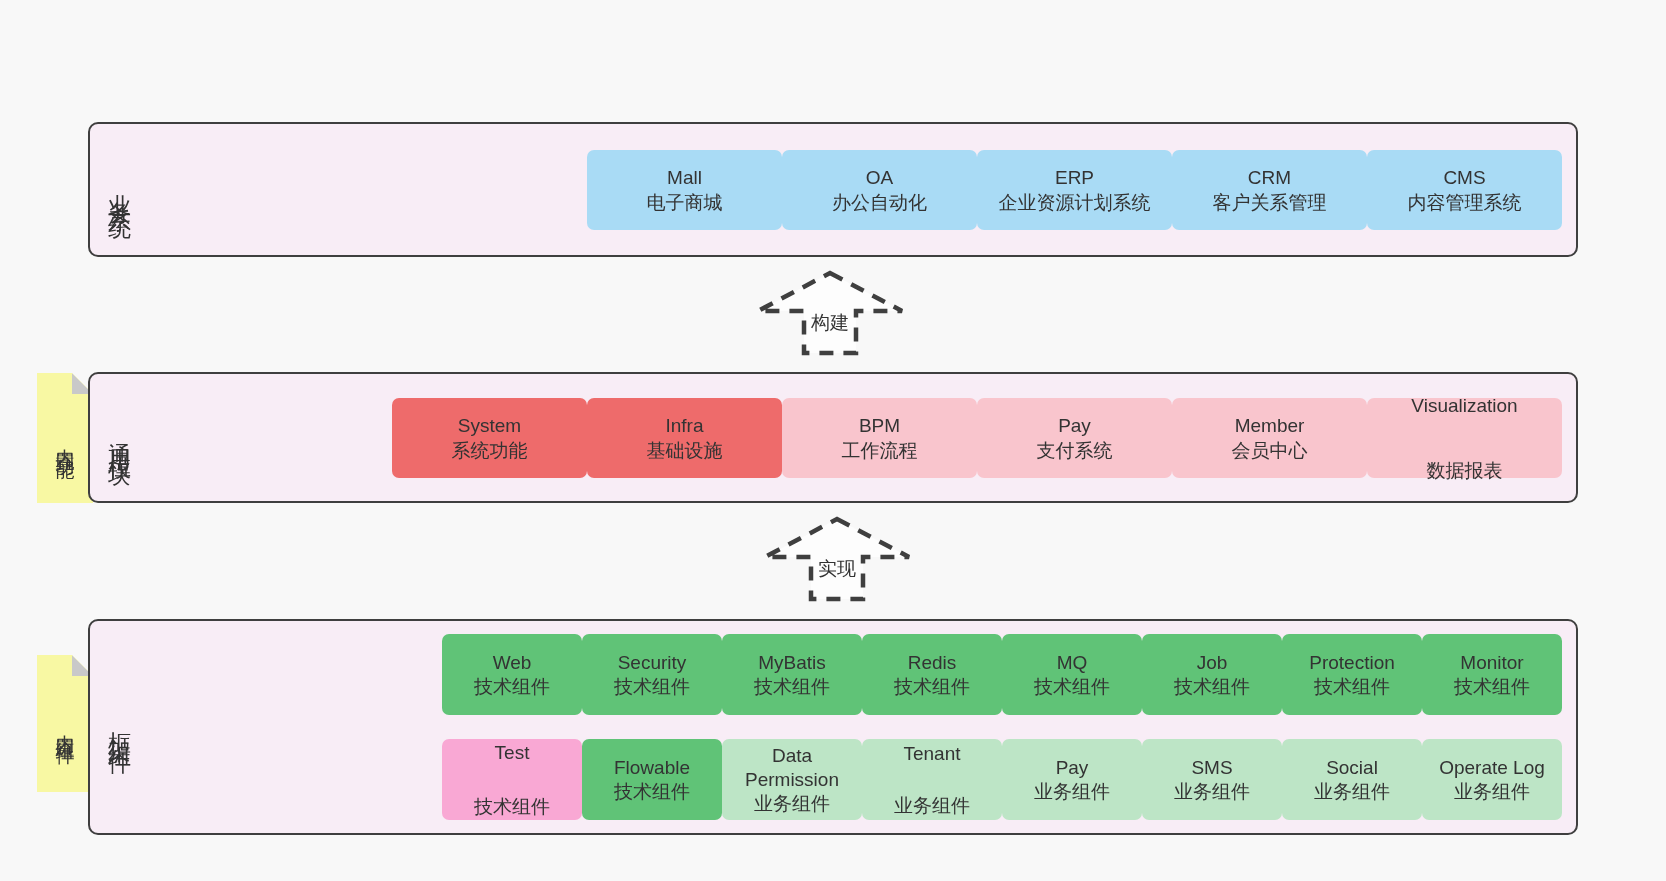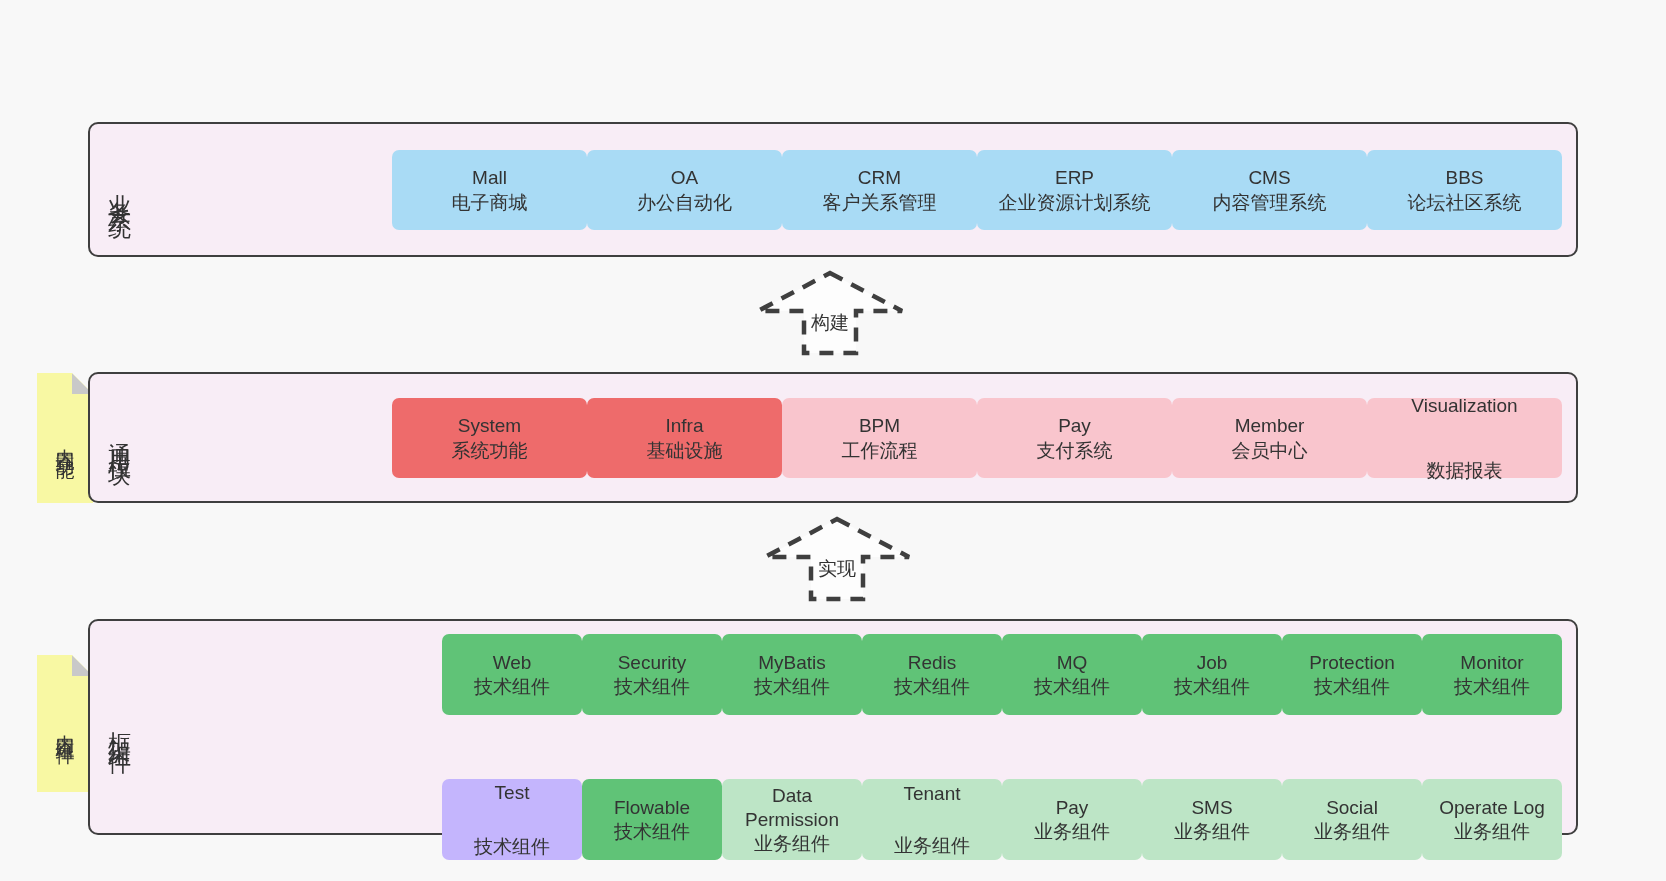--- a/index.html
+++ b/index.html
@@ -67,21 +67,21 @@
     flex-direction: column;
     align-items: center;
     justify-content: center;
     text-align: center;
     font-size: 19px;
     line-height: 25px;
     color: var(--text, #333);
     padding: 2px 4px;
   }
   .band-wide .box { width: 195px; }
-  .band-grid .box { width: 140px; height: 81px; line-height: 24px; margin-top: 40px; }
+  .band-grid .box { width: 140px; height: 81px; line-height: 24px; }
 
   
   .arrow {
     position: absolute;
     width: 150px;
     height: 86px;
   }
   #arrow-0 { left: 755px; top: 270px; }
   #arrow-1 { left: 762px; top: 516px; }
   .arrow svg { display:block; width:100%; height:100%; }
@@ -141,34 +141,30 @@
         <div class="row">
           <div class="box" style="background: rgb(169, 219, 245);">
             <div>Mall</div>
             <div>电子商城</div>
           </div>
           <div class="box" style="background: rgb(169, 219, 245);">
             <div>OA</div>
             <div>办公自动化</div>
           </div>
           <div class="box" style="background: rgb(169, 219, 245);">
+            <div>ERP</div>
+            <div>企业资源计划系统</div>
+          </div>
+          <div class="box" style="background: rgb(169, 219, 245);">
             <div>CRM</div>
             <div>客户关系管理</div>
           </div>
           <div class="box" style="background: rgb(169, 219, 245);">
-            <div>ERP</div>
-            <div>企业资源计划系统</div>
-          </div>
-          <div class="box" style="background: rgb(169, 219, 245);">
             <div>CMS</div>
             <div>内容管理系统</div>
-          </div>
-          <div class="box" style="background: rgb(169, 219, 245);">
-            <div>BBS</div>
-            <div>论坛社区系统</div>
           </div>
         </div>
       </div>
   </div>
 
   <div class="arrow" id="arrow-0">
     <svg viewBox="0 0 150 86">
       <path d="M75 3 L147 41 L101 41 L101 83 L49 83 L49 41 L3 41 Z" fill="#fdfdfd" stroke="#3f3f3f" stroke-width="4.5" stroke-dasharray="14 10" stroke-linejoin="miter"></path>
     </svg>
     <span class="arrow-label">构建</span>
@@ -254,21 +250,21 @@
           <div class="box" style="background: rgb(96, 195, 119);">
             <div>Protection</div>
             <div>技术组件</div>
           </div>
           <div class="box" style="background: rgb(96, 195, 119);">
             <div>Monitor</div>
             <div>技术组件</div>
           </div>
         </div>
         <div class="row">
-          <div class="box" style="background: #c4b5fd; gap: 30px;">
+          <div class="box" style="background: #f9a8d4; gap: 30px;">
             <div>Test</div>
             <div>技术组件</div>
           </div>
           <div class="box" style="background: rgb(96, 195, 119);">
             <div>Flowable</div>
             <div>技术组件</div>
           </div>
           <div class="box" style="background: rgb(189, 229, 198);">
             <div>Data Permission</div>
             <div>业务组件</div>

